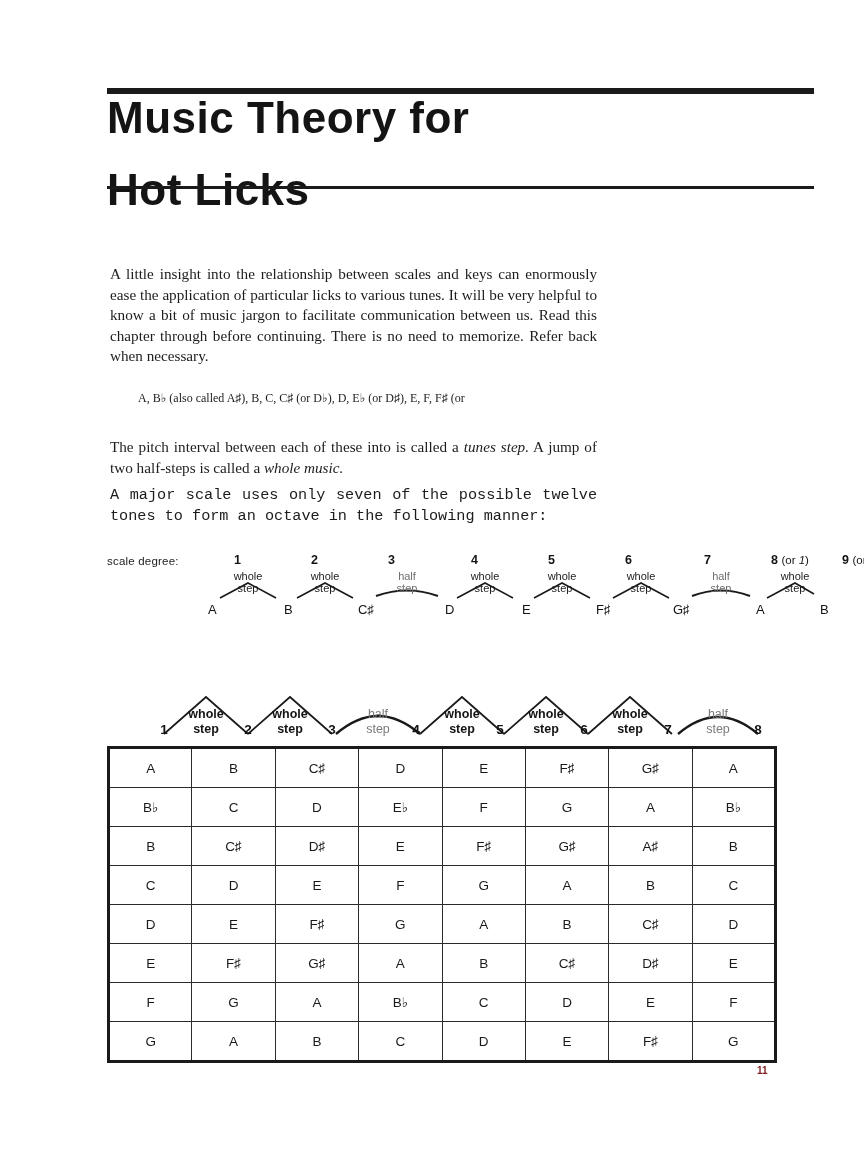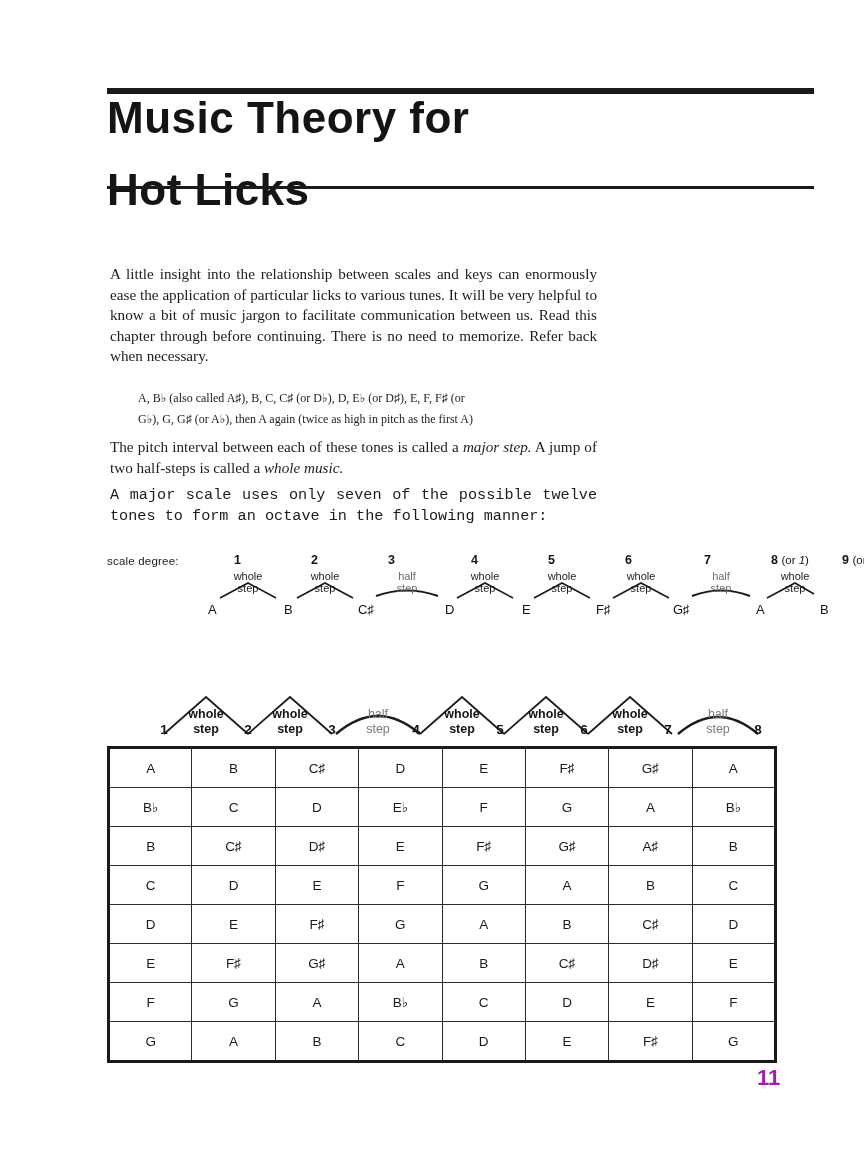--- a/index.html
+++ b/index.html
@@ -189,23 +189,23 @@
     color: #1a1a1a;
     padding: 0;
   }
 
   
   .pagenum {
     position: absolute;
     left: 757px;
     top: 1065px;
     font-family: "Liberation Sans", sans-serif;
-    font-size: 22px;
+    font-size: 10px;
     font-weight: 700;
-    color: #a21caf;
+    color: #7f1d1d;
   }
 </style>
 </head>
 <body>
 
 <div class="page">
 
   <div class="rule-top"></div>
 
   <div class="title">
@@ -213,25 +213,24 @@
     <span class="line2">Hot Licks</span>
   </div>
 
   <div class="rule-bottom"></div>
 
   <div class="para" style="top:244px;margin-top:20px;">A little insight into the relationship between scales and keys can enormously ease the application of particular licks to various tunes. It will be very helpful to know a bit of music jargon to facilitate communication between us. Read this chapter through before continuing. There is no need to memorize. Refer back when necessary.</div>
 
 
   <div class="pitchlist" style="top:388px;">
     <div>A, B♭ (also called A♯), B, C, C♯ (or D♭), D, E♭ (or D♯), E, F, F♯ (or</div>
-    <div>G♭), G, G♯ (or A♭), then A again (twice as high in pitch as the first A)</div>
   </div>
 
   <div class="para" style="top:437px;">
-    <span>The pitch interval between each of these tones is called a </span><i>major step.</i><span> A jump of two half-steps is called a </span><i>whole music.</i>
+    <span>The pitch interval between each of these into is called a </span><i>tunes step.</i><span> A jump of two half-steps is called a </span><i>whole music.</i>
   </div>
 
   <div class="para" style="top:485px;font-family:Liberation Mono, monospace;">A major scale uses only seven of the possible twelve tones to form an octave in the following manner:</div>
 
   <div class="sd-wrap">
     <svg class="sd-svg" viewBox="0 0 707 72">
 
       <g fill="none" stroke="#1a1a1a" stroke-width="1.6">
 
         <path d="M 113 46 L 141 31 L 169 46"></path>

